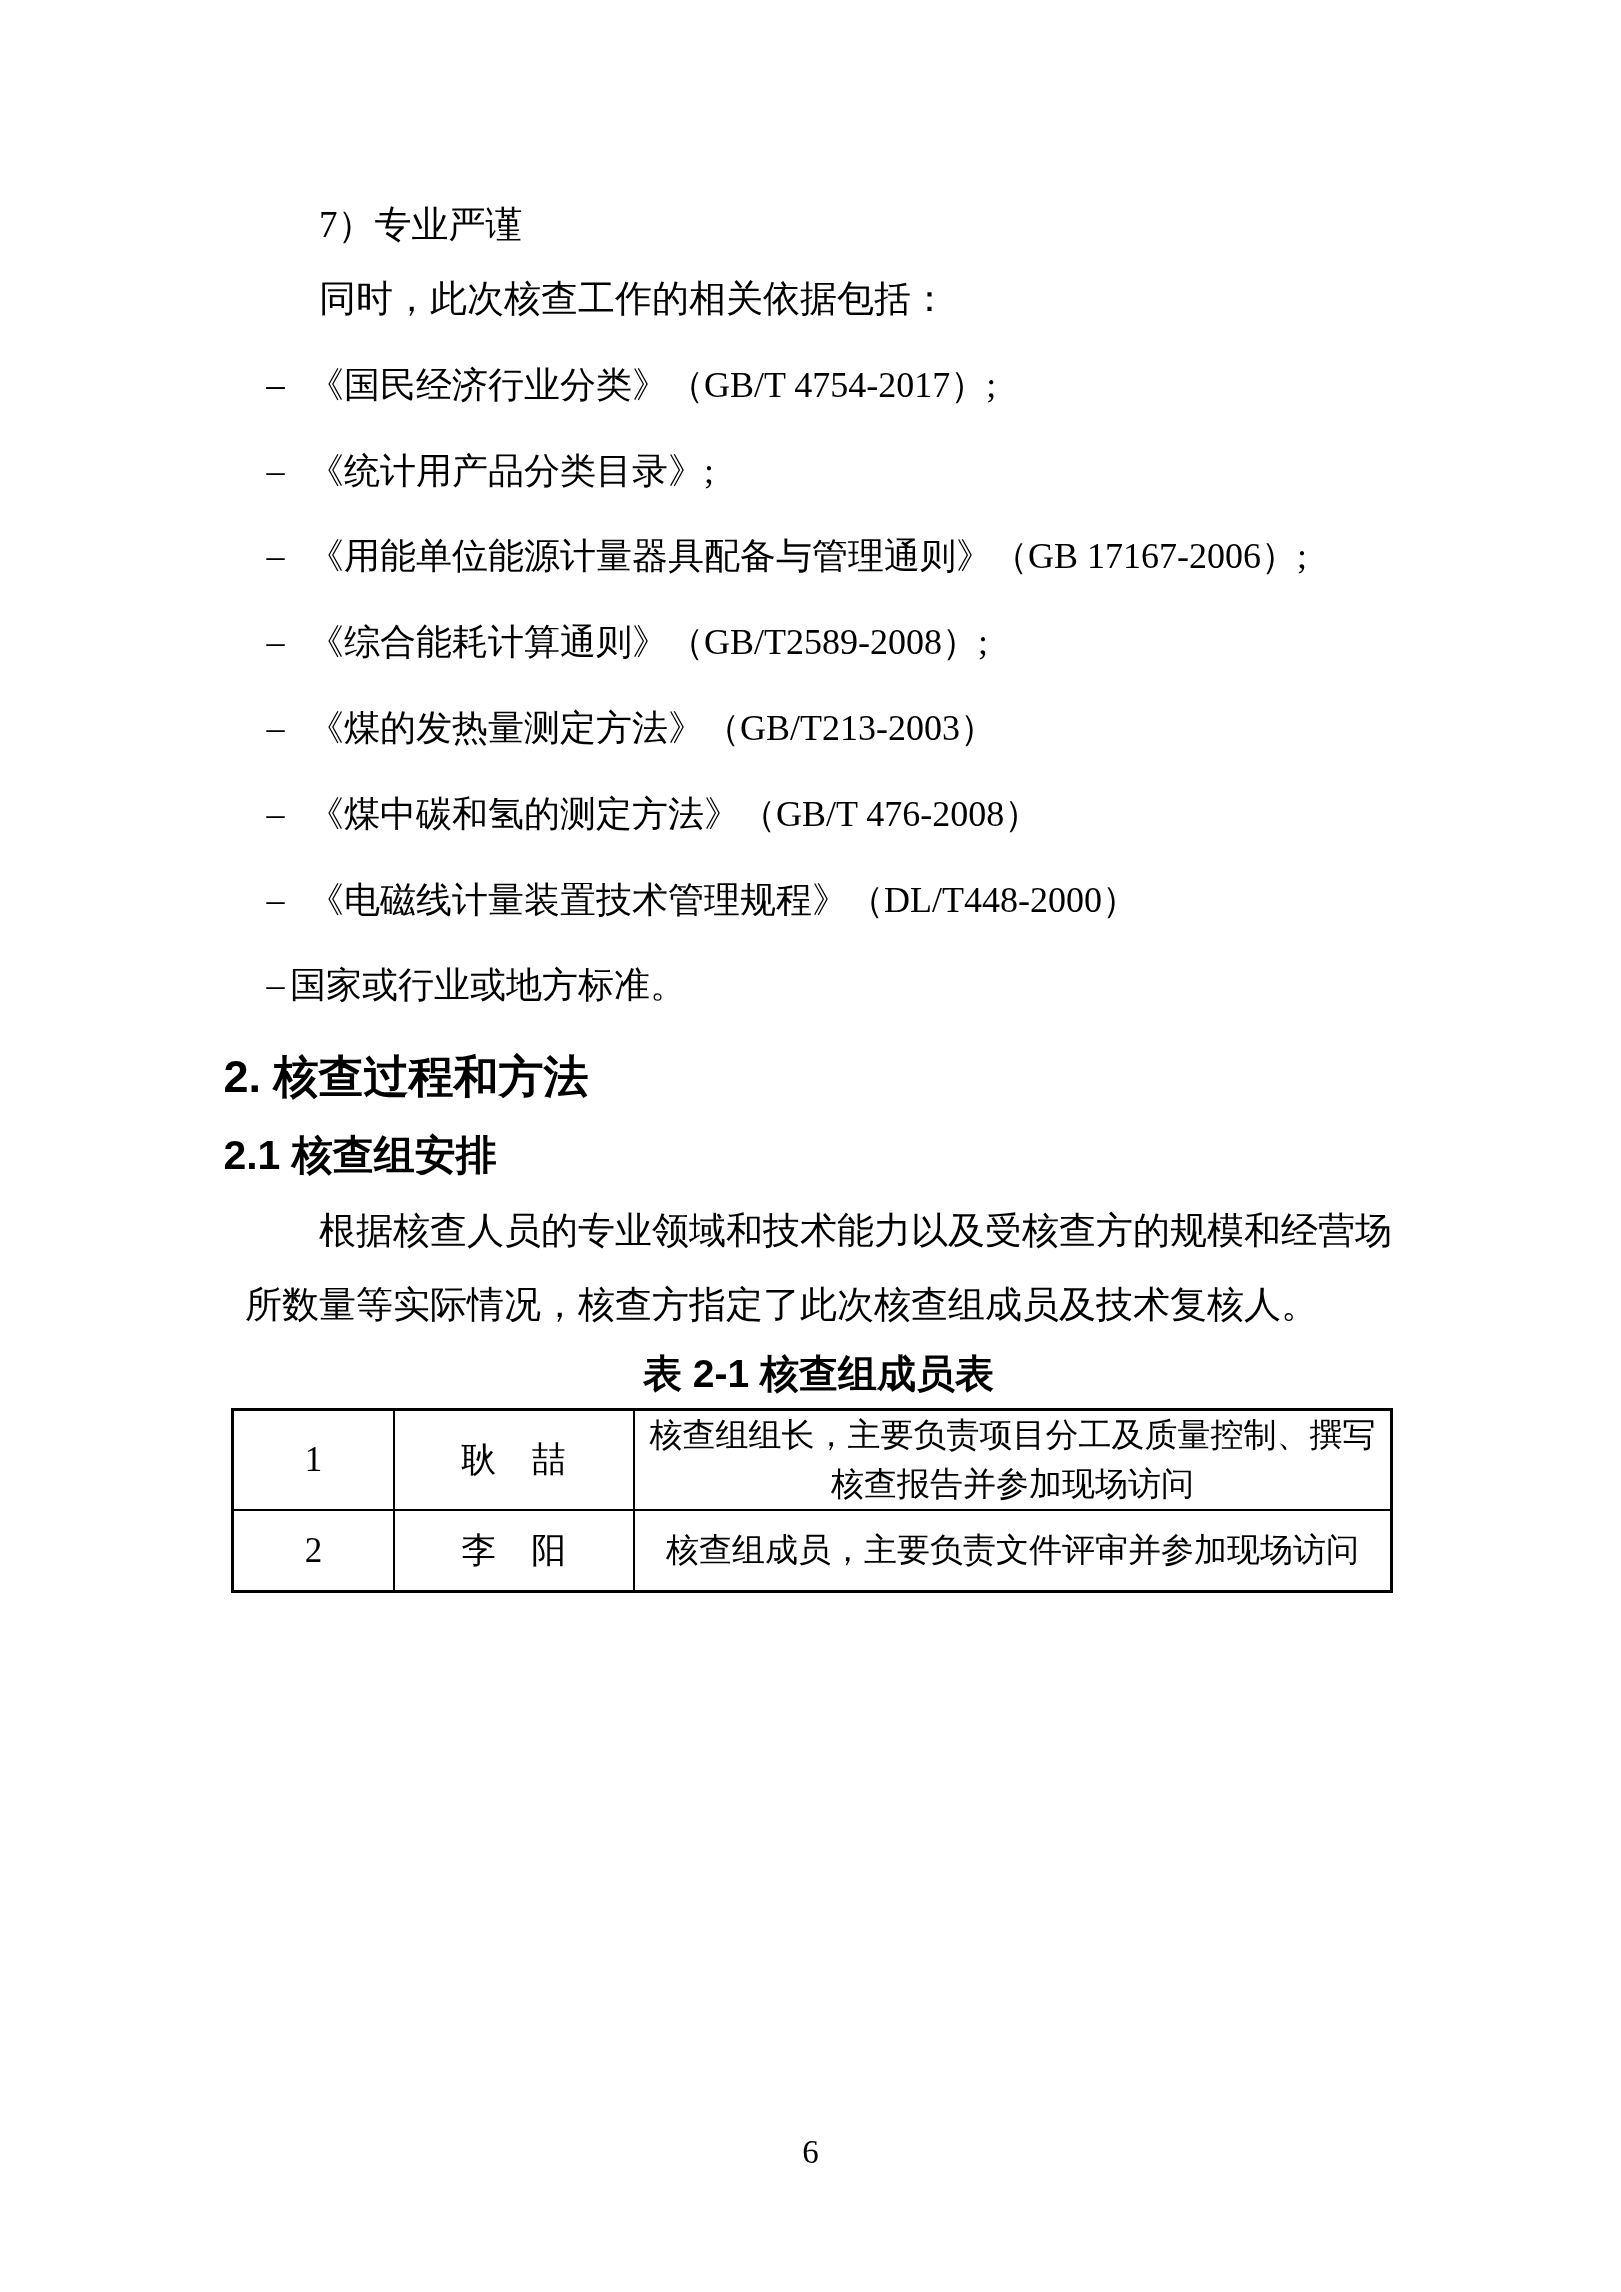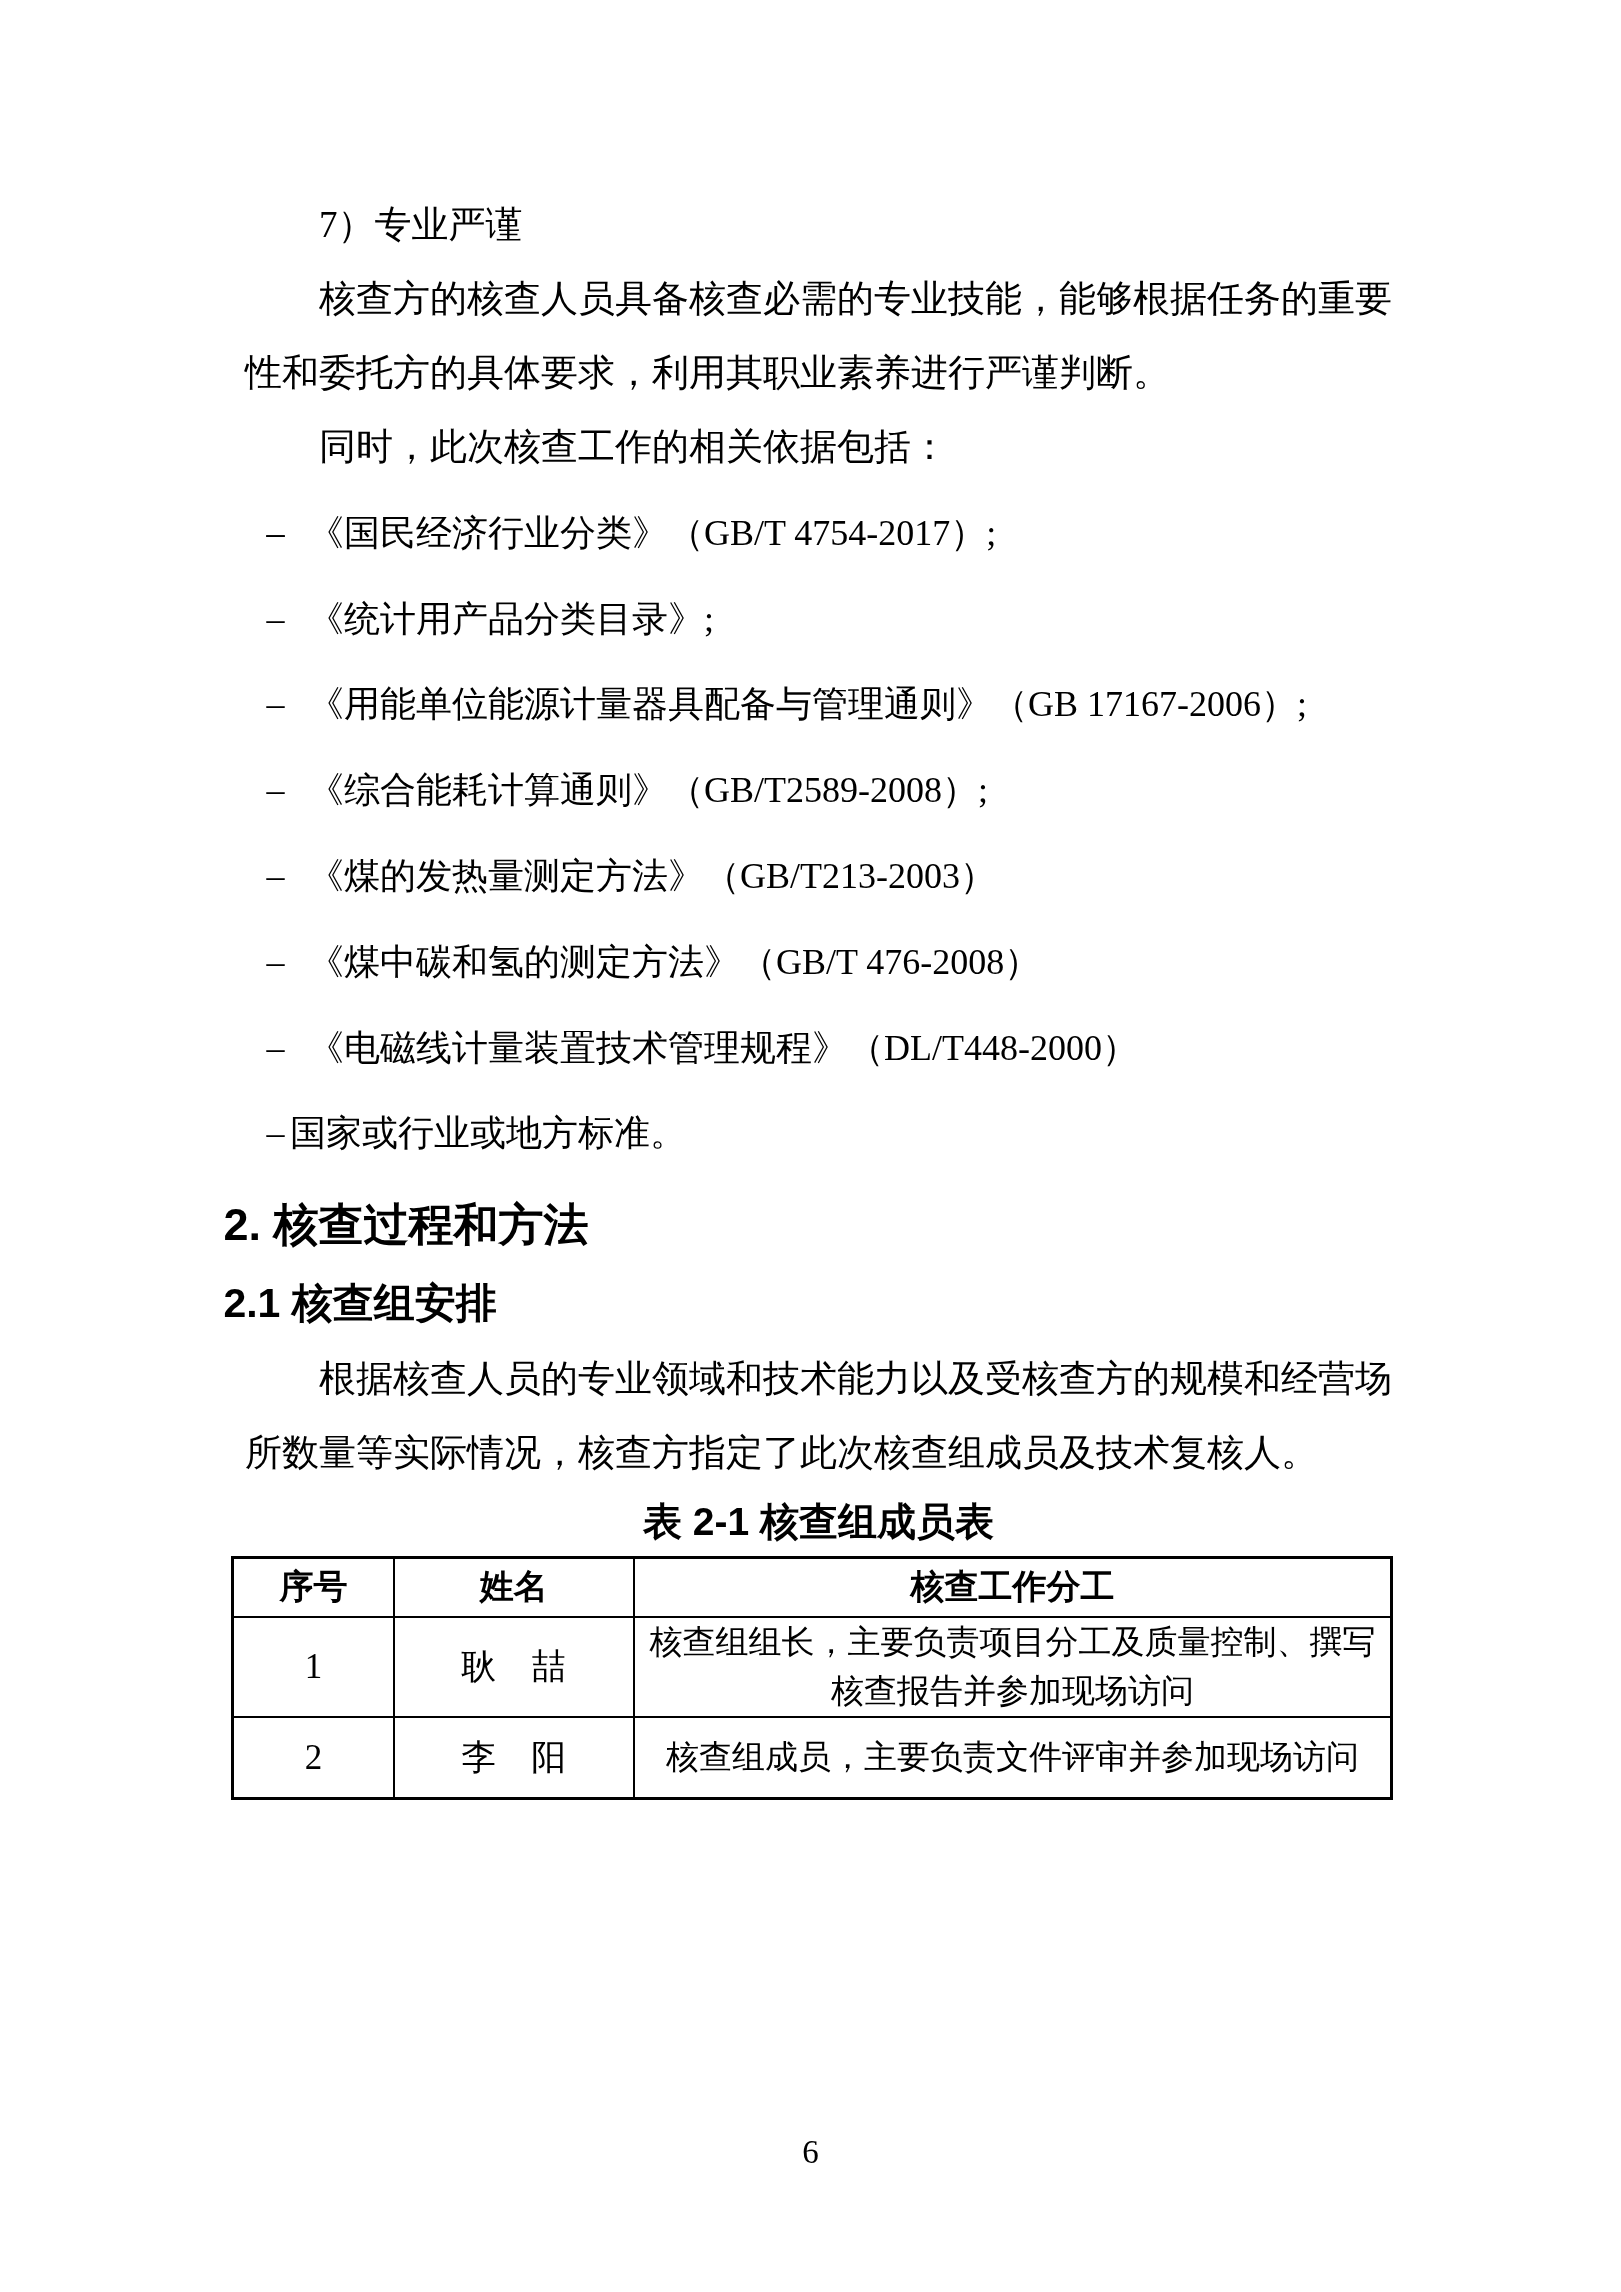--- a/index.html
+++ b/index.html
@@ -108,21 +108,20 @@
   }
 </style>
 </head>
 <body>
 
 <div class="page">
   <div class="content">
 
     <p class="body-line indent">7）专业严谨</p>
 
-    <p class="body-para indent">核查方的核查人员具备核查必需的专业技能，能够根据任务的重要性和委托方的具体要求，利用其职业素养进行严谨判断。</p>
 
     <p class="body-line indent">同时，此次核查工作的相关依据包括：</p>
 
     <div class="ref-list">
       <div class="ref-item">
         <span class="dash">–</span>
       </div>
       <div class="ref-item">
         <span class="dash">–</span>
         <span>《国民经济行业分类》（GB/T 4754-2017）;</span>
@@ -166,25 +165,20 @@
 
     <div class="table-title">表 2-1 核查组成员表</div>
 
     <table class="members">
       <colgroup>
         <col style="width:161px">
         <col style="width:240px">
         <col style="width:758px">
       </colgroup>
       <tbody>
-          <tr>
-        <th>序号</th>
-        <th>姓名</th>
-        <th>核查工作分工</th>
-      </tr>
       <tr class="row-1">
         <td class="cell-no">1</td>
         <td class="cell-name">耿　喆</td>
         <td class="cell-duty">核查组组长，主要负责项目分工及质量控制、撰写核查报告并参加现场访问</td>
       </tr>
       <tr class="row-2">
         <td class="cell-no">2</td>
         <td class="cell-name">李　阳</td>
         <td class="cell-duty">核查组成员，主要负责文件评审并参加现场访问</td>
       </tr>

